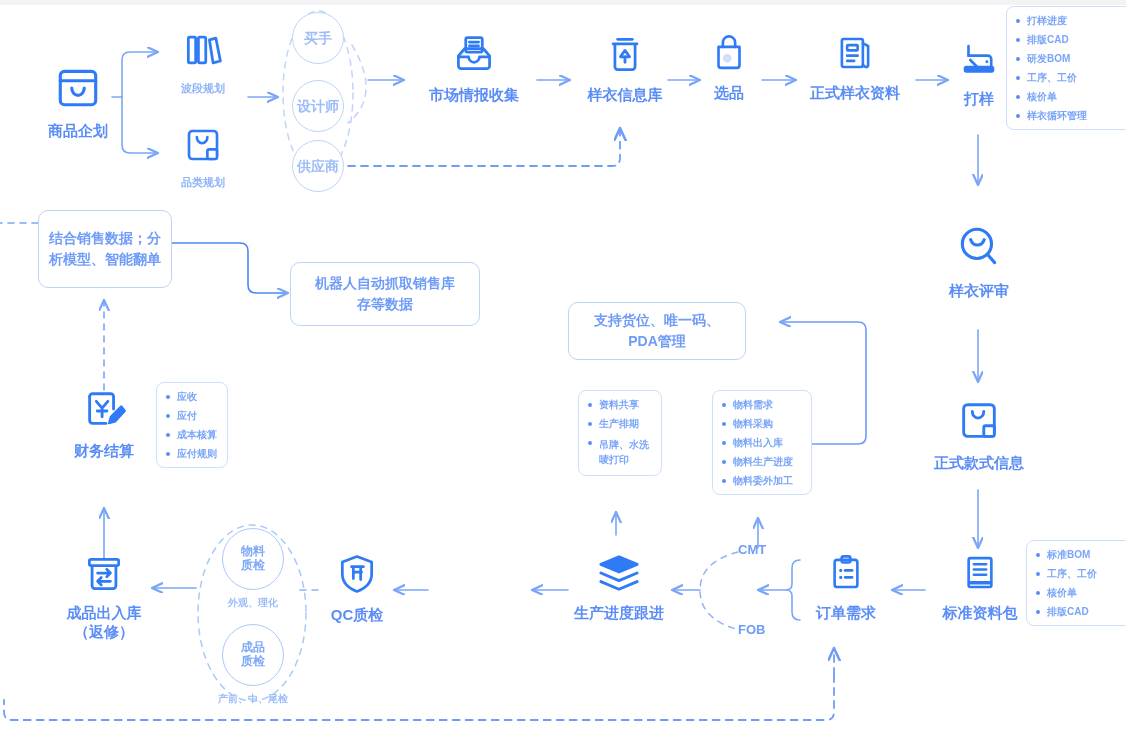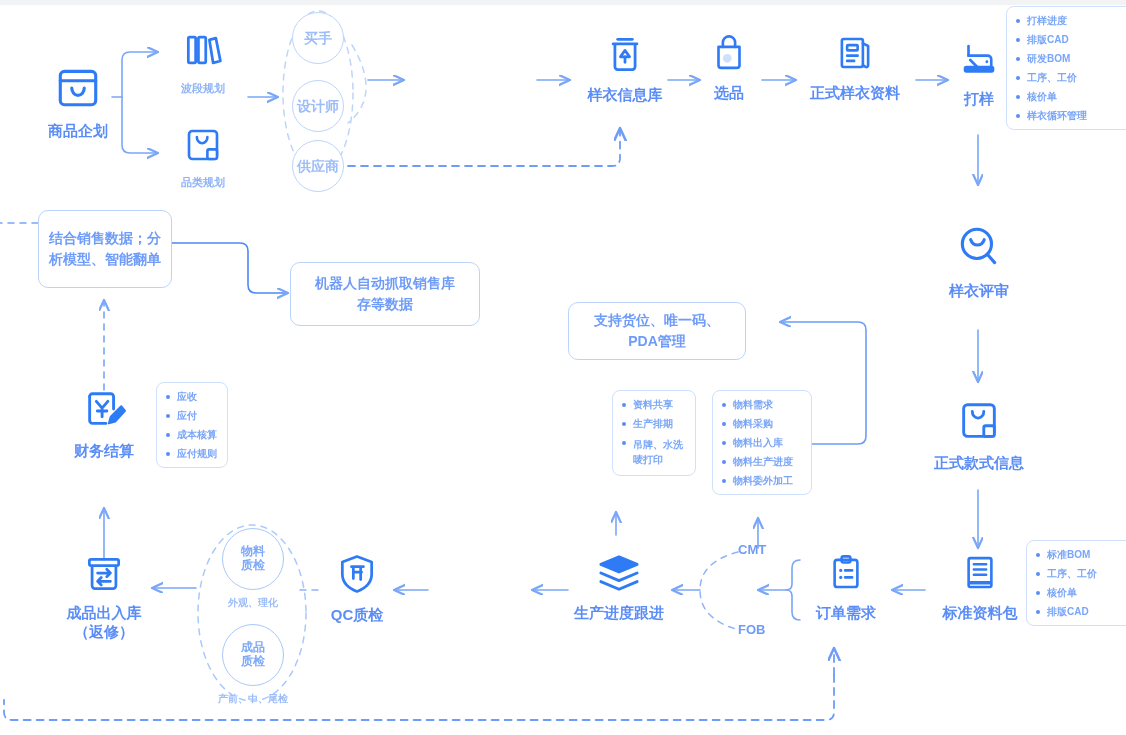--- a/index.html
+++ b/index.html
@@ -184,20 +184,31 @@
   <div class="circ" style="left:292px; top:12px; width:52px; height:52px;">
     <span>买手</span>
   </div>
   <div class="circ" style="left:292px; top:80px; width:52px; height:52px;">
     <span>设计师</span>
   </div>
   <div class="circ" style="left:292px; top:140px; width:52px; height:52px;">
     <span>供应商</span>
   </div>
 
+  <div class="node" style="left:410px; top:32px; width:128px;">
+    <span class="ico">
+      <svg width="44" height="44" viewBox="0 0 48 48" fill="none" stroke="#2f7bf6" stroke-width="3" stroke-linecap="round" stroke-linejoin="round">
+        <rect x="15" y="6" width="18" height="16" rx="2"></rect>
+        <path d="M19 11 H29 M19 15 H29"></path>
+        <path d="M7 26 L14 18 H34 L41 26 V37 a3 3 0 0 1 -3 3 H10 a3 3 0 0 1 -3 -3 Z"></path>
+        <path d="M7 27 H18 a6 6 0 0 0 12 0 H41"></path>
+      </svg>
+    </span>
+    <span class="lbl">市场情报收集</span>
+  </div>
 
   <div class="node" style="left:570px; top:32px; width:110px;">
     <span class="ico">
       <svg width="44" height="44" viewBox="0 0 48 48" fill="none" stroke="#2f7bf6" stroke-width="3" stroke-linecap="round" stroke-linejoin="round">
         <path d="M11 13 H37 M13 13 V38 a3 3 0 0 0 3 3 H32 a3 3 0 0 0 3 -3 V13"></path>
         <path d="M16 8 H32"></path>
         <path d="M24 20 L29 27 H19 Z"></path>
         <path d="M24 27 V33"></path>
       </svg>
     </span>
@@ -370,21 +381,21 @@
 
   <div class="bul" style="left:156px; top:382px; width:72px;">
     <ul>
       <li>应收</li>
       <li>应付</li>
       <li>成本核算</li>
       <li>应付规则</li>
     </ul>
   </div>
 
-  <div class="bul" style="left:578px; top:390px; width:84px;margin-left:34px;">
+  <div class="bul" style="left:578px; top:390px; width:84px;">
     <ul>
       <li>资料共享</li>
       <li>生产排期</li>
       <li style="white-space:normal; line-height:1.5;">吊牌、水洗唛打印</li>
     </ul>
   </div>
 
   <div class="bul" style="left:712px; top:390px; width:100px;">
     <ul>
       <li>物料需求</li>

